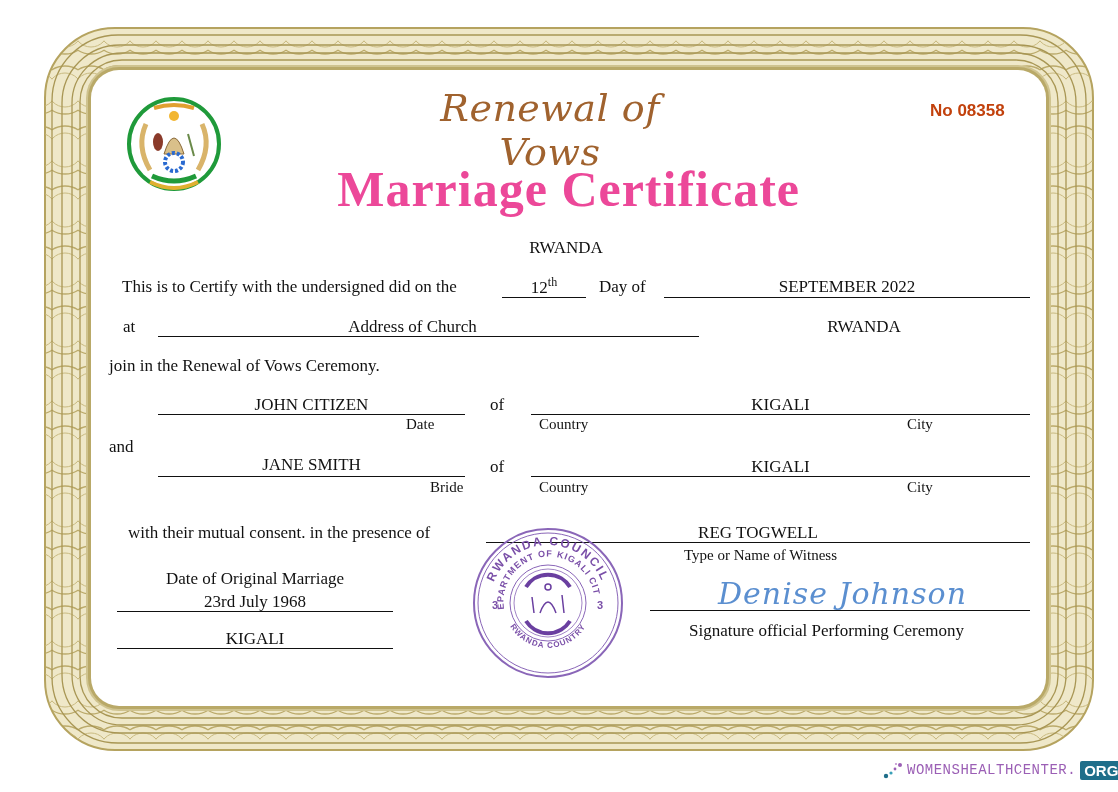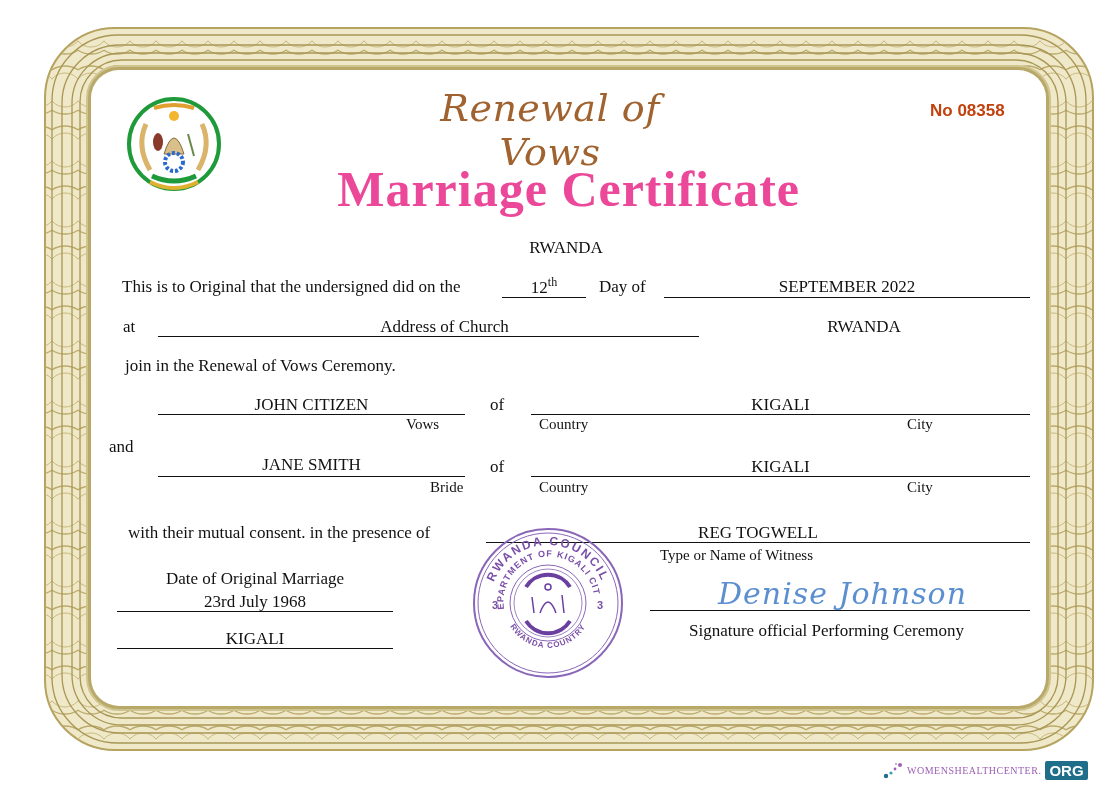--- a/index.html
+++ b/index.html
@@ -29,21 +29,21 @@
     letter-spacing: 1px;
   }
   .cert-no { position: absolute; left: 930px; top: 101px; font-family: "Liberation Sans", sans-serif; font-weight: bold; font-size: 17px; color: #c2410c; }
   .sup { font-size: 12px; vertical-align: super; }
   .signature {
     position: absolute; left: 705px; top: 576px; width: 275px; text-align: center;
     font-family: "DejaVu Serif", serif; font-style: italic; font-size: 30px; color: #5b8fd0;
     letter-spacing: 1px;
   }
   .footer-logo { position: absolute; left: 883px; top: 758px; height: 24px; display: flex; align-items: center; }
-  .footer-logo .name { font-family: Liberation Serif, serif; font-size: 10px; color: #9b5fb5; letter-spacing: 0.5px; margin-left: 4px; }
+  .footer-logo .name { font-family: Liberation Mono, monospace; font-size: 14px; color: #9b5fb5; letter-spacing: 0.5px; margin-left: 4px; }
   .footer-logo .org { font-family: "Liberation Sans", sans-serif; font-size: 15px; font-weight: bold; color: #fff; background: #1f6e8a; padding: 1px 4px; margin-left: 4px; border-radius: 2px; }
 </style>
 </head>
 <body>
 
 <svg class="border-svg" viewBox="0 0 1118 792">
   <defs>
     <pattern id="scallopH" x="0" y="0" width="26" height="60" patternUnits="userSpaceOnUse">
       <circle cx="13" cy="30" r="24" fill="none" stroke="#b5a35f" stroke-width="1.4"></circle>
       <circle cx="13" cy="30" r="17" fill="none" stroke="#c4b477" stroke-width="1"></circle>
@@ -74,58 +74,58 @@
   <path d="M28 82 Q50 92 72 82" stroke="#1f9a3a" stroke-width="5" fill="none"></path>
   <path d="M26 88 Q50 100 74 88" stroke="#e0b030" stroke-width="4" fill="none"></path>
 </svg>
 
 <div class="script-title">Renewal of Vows</div>
 <div class="gothic-title">Marriage Certificate</div>
 <div class="cert-no">No 08358</div>
 
 <div class="txt center" style="left:466px;top:239px;width:200px;">RWANDA</div>
 
-<div class="txt" style="left:122px;top:278px;">This is to Original that the undersigned did on the</div>
+<div class="txt" style="left:122px;top:278px;">This is to Certify with the undersigned did on the</div>
 <div class="txt center" style="left:502px;top:276px;width:84px;"><span>12</span><span class="sup">th</span></div>
 <div class="line" style="left:502px;top:297px;width:84px;"></div>
 <div class="txt" style="left:599px;top:278px;text-align:right;">Day of</div>
 <div class="txt center" style="left:664px;top:278px;width:366px;">SEPTEMBER 2022</div>
 <div class="line" style="left:664px;top:297px;width:366px;"></div>
 
 <div class="txt" style="left:123px;top:318px;">at</div>
-<div class="txt center" style="left:174px;top:318px;width:541px;">Address of Church</div>
+<div class="txt center" style="left:142px;top:318px;width:541px;">Address of Church</div>
 <div class="line" style="left:158px;top:336px;width:541px;"></div>
 <div class="txt center" style="left:764px;top:318px;width:200px;">RWANDA</div>
 
-<div class="txt" style="left:109px;top:357px;margin-left:16px;">join in the Renewal of Vows Ceremony.</div>
+<div class="txt" style="left:109px;top:357px;">join in the Renewal of Vows Ceremony.</div>
 
 <div class="txt center" style="left:158px;top:396px;width:307px;">JOHN CITIZEN</div>
 <div class="line" style="left:158px;top:414px;width:307px;"></div>
-<div class="txt small" style="left:406px;top:417px;">Vows</div>
+<div class="txt small" style="left:406px;top:417px;">Date</div>
 <div class="txt" style="left:490px;top:396px;">of</div>
 <div class="txt center" style="left:531px;top:396px;width:499px;">KIGALI</div>
 <div class="line" style="left:531px;top:414px;width:499px;"></div>
 <div class="txt small" style="left:539px;top:417px;">Country</div>
 <div class="txt small" style="left:907px;top:417px;">City</div>
 
 <div class="txt" style="left:109px;top:438px;">and</div>
 
 <div class="txt center" style="left:158px;top:456px;width:307px;">JANE SMITH</div>
 <div class="line" style="left:158px;top:476px;width:307px;"></div>
 <div class="txt small" style="left:430px;top:480px;">Bride</div>
 <div class="txt" style="left:490px;top:458px;">of</div>
 <div class="txt center" style="left:531px;top:458px;width:499px;">KIGALI</div>
 <div class="line" style="left:531px;top:476px;width:499px;"></div>
 <div class="txt small" style="left:539px;top:480px;">Country</div>
 <div class="txt small" style="left:907px;top:480px;">City</div>
 
 <div class="txt" style="left:128px;top:524px;">with their mutual consent. in the presence of</div>
 <div class="txt center" style="left:600px;top:524px;width:316px;">REG TOGWELL</div>
 <div class="line" style="left:486px;top:542px;width:544px;"></div>
-<div class="txt small" style="left:660px;top:548px;">Type or Name of Witness</div>
+<div class="txt small" style="left:684px;top:548px;">Type or Name of Witness</div>
 
 <div class="txt center" style="left:117px;top:570px;width:276px;">Date of Original Marriage</div>
 <div class="txt center" style="left:117px;top:593px;width:276px;">23rd July 1968</div>
 <div class="line" style="left:117px;top:611px;width:276px;"></div>
 <div class="txt center" style="left:117px;top:630px;width:276px;">KIGALI</div>
 <div class="line" style="left:117px;top:648px;width:276px;"></div>
 
 <svg class="abs" style="left:470px;top:525px;width:156px;height:156px" viewBox="0 0 156 156">
   <defs>
     <path id="sealTop" d="M20 78 A58 58 0 0 1 136 78"></path>

